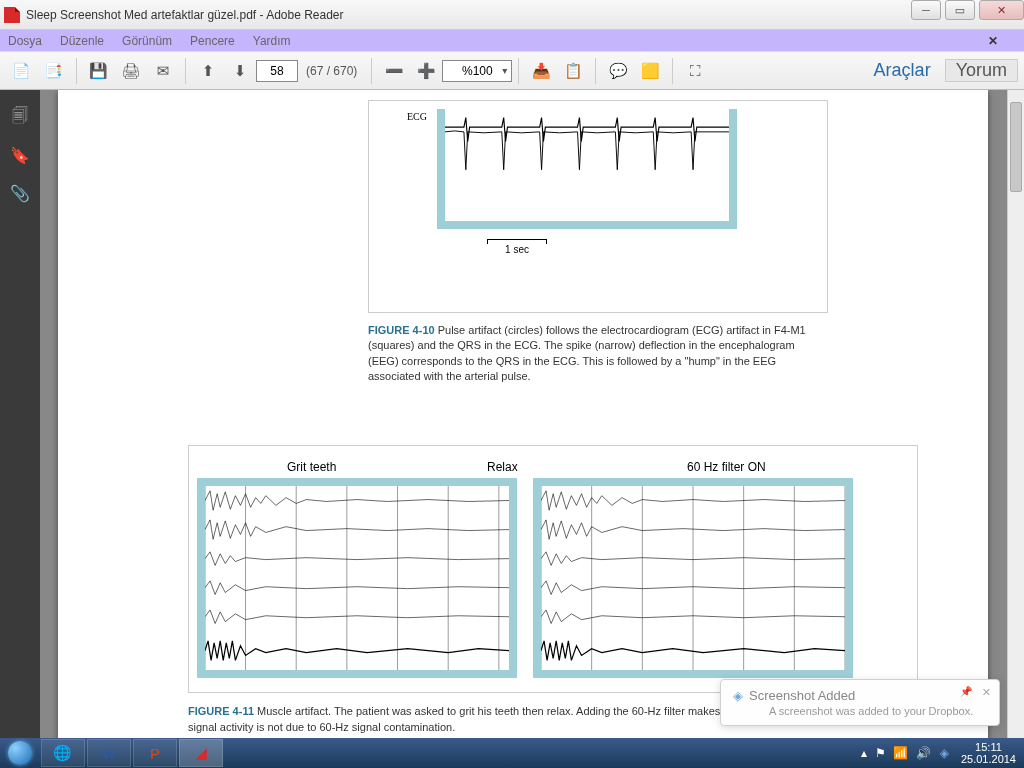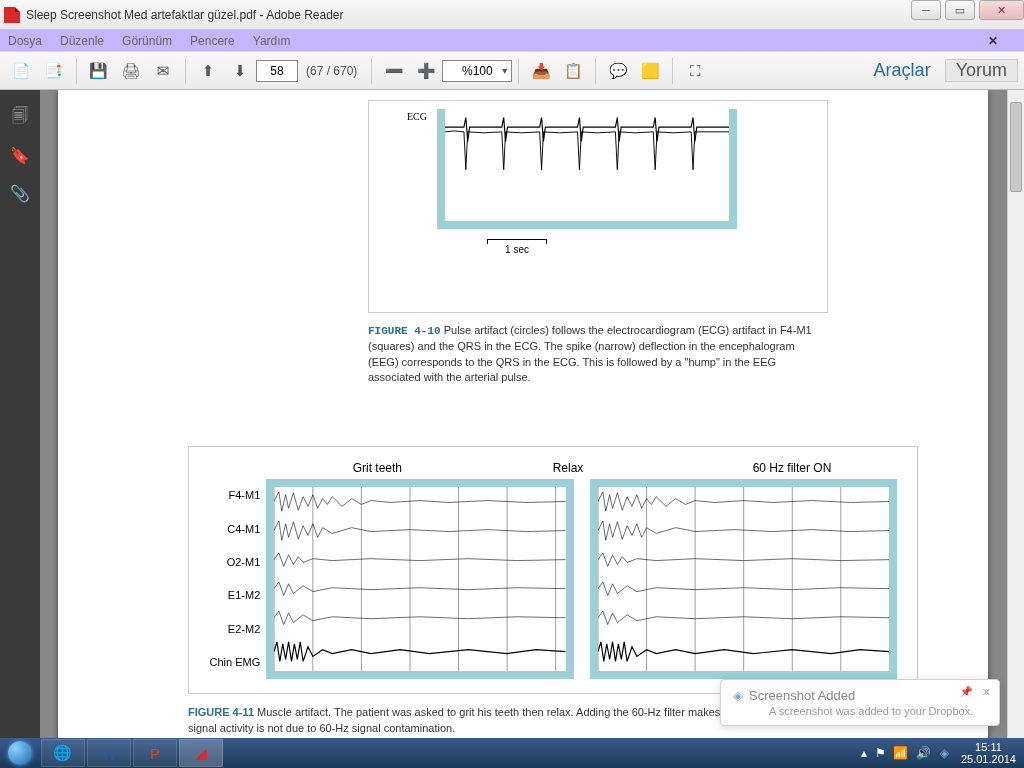--- a/index.html
+++ b/index.html
@@ -42,24 +42,24 @@
 
 .figbox { border:1px solid #ccc; margin:10px 160px 10px 310px; padding:8px; }
 .fig10 { position:relative; height:195px; }
 .fig10 .inner { position:absolute; left:60px; top:0; width:300px; height:120px; border:8px solid #9ecfd6; border-top:0; background:#fff; }
 .ecg-label { position:absolute; left:30px; top:2px; font-size:10px; font-family:serif; }
 .fig10 svg { width:100%; height:100%; }
 .scalebar { position:absolute; left:110px; top:130px; font-size:10px; font-family:serif; text-align:center; }
 .scalebar .bar { width:60px; border-top:1px solid #000; margin:0 auto; border-left:1px solid #000; border-right:1px solid #000; height:5px; border-bottom:0; }
 
 .caption { font-size:11px; font-family:Georgia, serif; line-height:1.4; margin:8px 170px 20px 310px; color:#333; }
-.caption b { color:#2a7090;font-family:Liberation Mono, monospace; }
+.caption b { color:#2a7090; }
 
 .fig11wrap { margin:60px 70px 8px 130px; border:1px solid #ccc; padding:14px 20px 14px 8px; }
-.fig11head { display:flex; font-size:12px; font-family:serif; margin-left:90px; margin-bottom:4px;justify-content:center; }
+.fig11head { display:flex; font-size:12px; font-family:serif; margin-left:90px; margin-bottom:4px; }
 .fig11head span:nth-child(1){ width:200px; } 
 .fig11head span:nth-child(2){ width:200px; }
 .fig11head span:nth-child(3){ }
 .fig11body { display:flex; }
 .fig11labels { width:72px; font-size:11px; font-family:serif; display:flex; flex-direction:column; justify-content:space-around; text-align:right; padding-right:6px; }
 .fig11labels span { height:28px; line-height:28px; }
 .fig11panel { border:8px solid #9ecfd6; width:320px; height:200px; background:#fff; position:relative; }
 .fig11panel + .fig11panel { margin-left:16px; }
 .caption11 { font-size:11px; font-family:Georgia, serif; line-height:1.5; margin:10px 70px 20px 130px; color:#333; }
 .caption11 b { color:#2a7090; }
@@ -164,28 +164,20 @@
         <b>FIGURE 4-10</b><span> Pulse artifact (circles) follows the electrocardiogram (ECG) artifact in F4-M1 (squares) and the QRS in the ECG. The spike (narrow) deflection in the encephalogram (EEG) corresponds to the QRS in the ECG. This is followed by a "hump" in the EEG associated with the arterial pulse.</span>
       </div>
 
       <div class="fig11wrap">
         <div class="fig11head">
           <span>Grit teeth</span>
           <span>Relax</span>
           <span>60 Hz filter ON</span>
         </div>
         <div class="fig11body">
-          <div class="fig11labels">
-            <span>F4-M1</span>
-            <span>C4-M1</span>
-            <span>O2-M1</span>
-            <span>E1-M2</span>
-            <span>E2-M2</span>
-            <span>Chin EMG</span>
-          </div>
           <div class="fig11panel">
             <svg viewBox="0 0 300 190" preserveAspectRatio="none" style="width:100%;height:100%">
               <g stroke="#000" fill="none" stroke-width="0.6">
                 <path d="M0,15 L5,5 L8,25 L12,8 L15,22 L20,6 L25,24 L30,10 L35,20 L40,8 L45,22 L50,12 L55,18 L60,10 L70,20 L80,12 L90,18 L100,14 L120,16 L150,14 L180,16 L220,14 L260,16 L300,15"></path>
                 <path d="M0,45 L5,35 L8,55 L12,38 L15,52 L20,36 L25,54 L30,40 L35,50 L40,38 L45,52 L50,42 L60,48 L80,42 L100,46 L140,44 L180,46 L220,44 L260,46 L300,45"></path>
                 <path d="M0,75 L5,68 L10,82 L15,70 L20,80 L25,72 L30,78 L40,74 L60,76 L100,74 L150,76 L200,74 L250,76 L300,75"></path>
                 <path d="M0,105 L5,98 L10,112 L15,100 L20,110 L30,102 L40,108 L60,104 L100,106 L150,104 L200,106 L250,104 L300,105"></path>
                 <path d="M0,135 L5,128 L10,142 L15,130 L20,140 L30,132 L40,138 L60,134 L100,136 L150,134 L200,136 L250,134 L300,135"></path>
                 <path d="M0,170 L3,160 L6,180 L9,162 L12,178 L15,160 L18,180 L21,162 L24,178 L27,160 L30,180 L35,165 L40,175 L50,168 L60,172 L80,168 L100,172 L130,168 L160,172 L200,168 L240,172 L270,168 L300,170" stroke-width="1.2"></path>
               </g>

